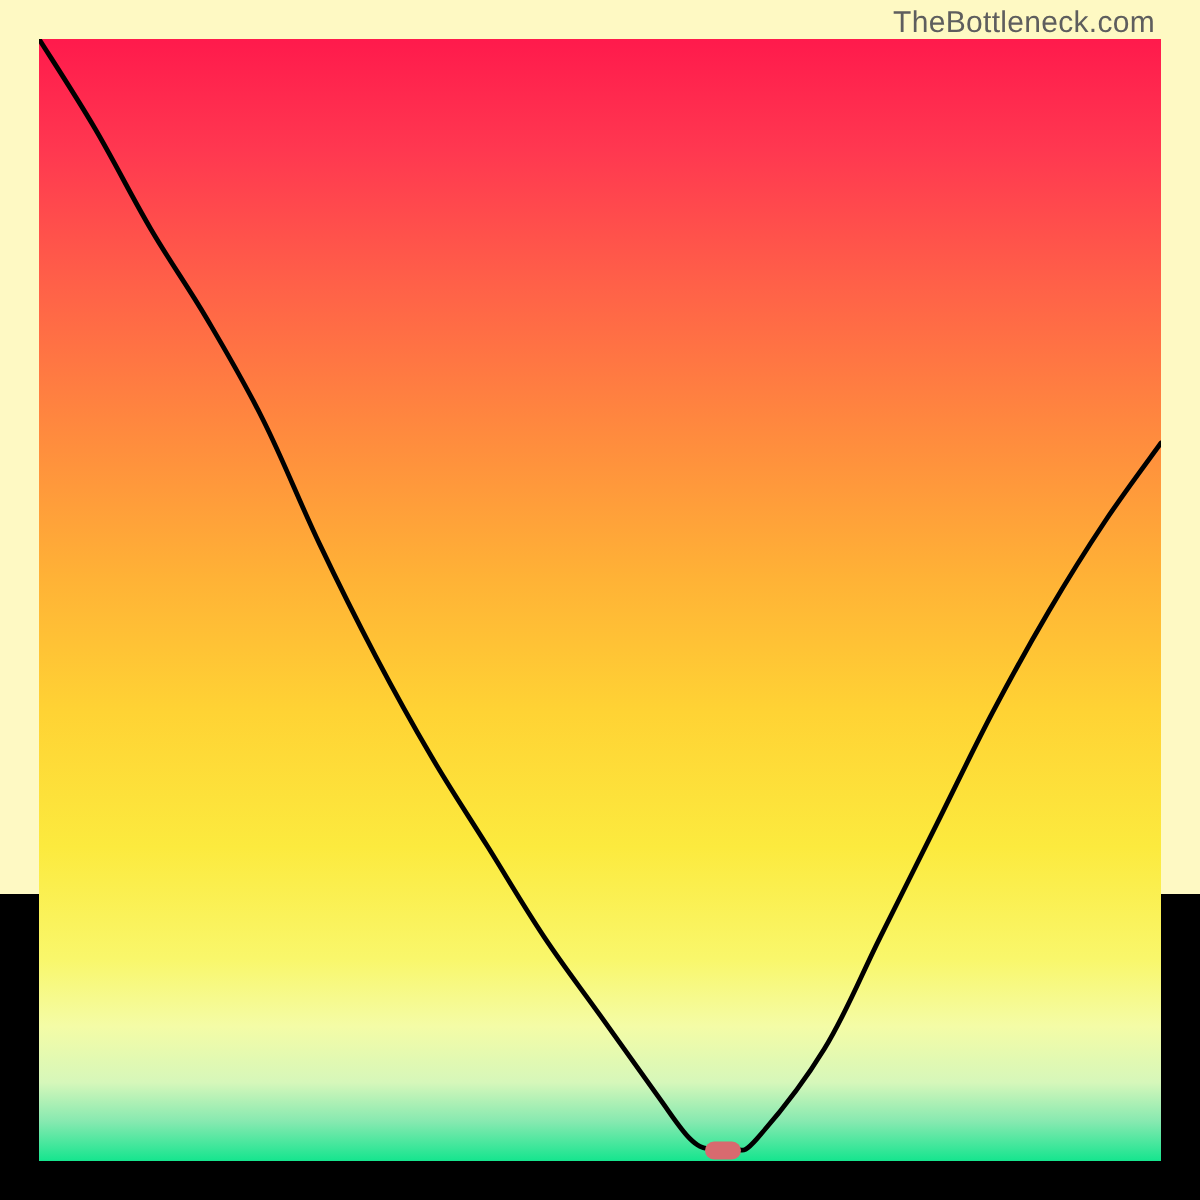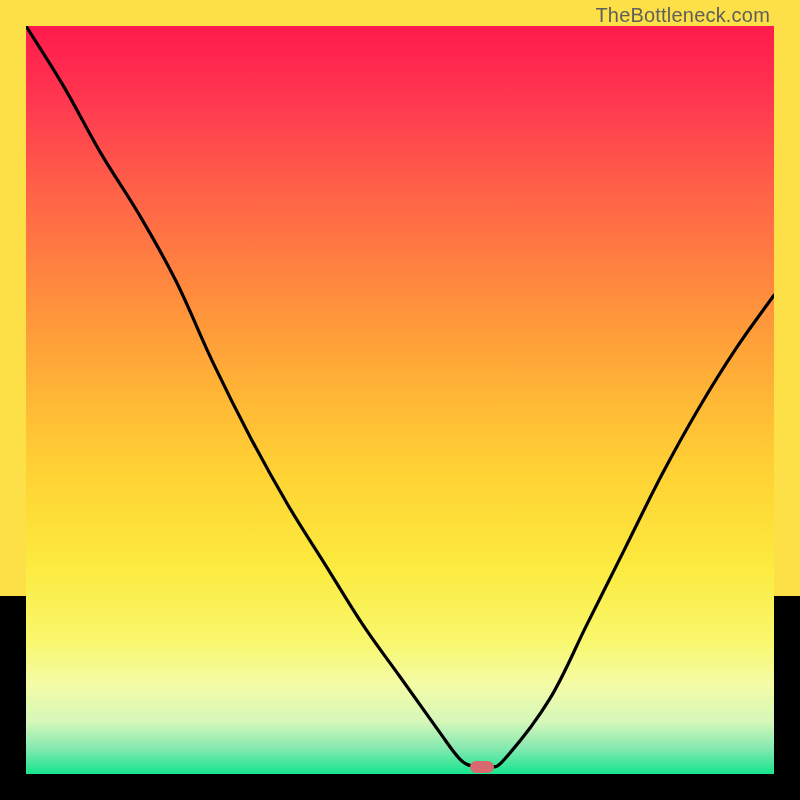--- a/index.html
+++ b/index.html
@@ -7,21 +7,21 @@
     padding: 0;
     width: 800px;
     height: 800px;
     background: #000;
     overflow: hidden;
   }
   .chart-container {
     position: relative;
     width: 800px;
     height: 596px;
-    background: #fde047;
+    background: #fef9c3;
   }
   .plot-area {
     position: absolute;
     left: 26px;
     top: 26px;
     width: 748px;
     height: 748px;
     overflow: hidden;
   }
   .gradient-bg {

